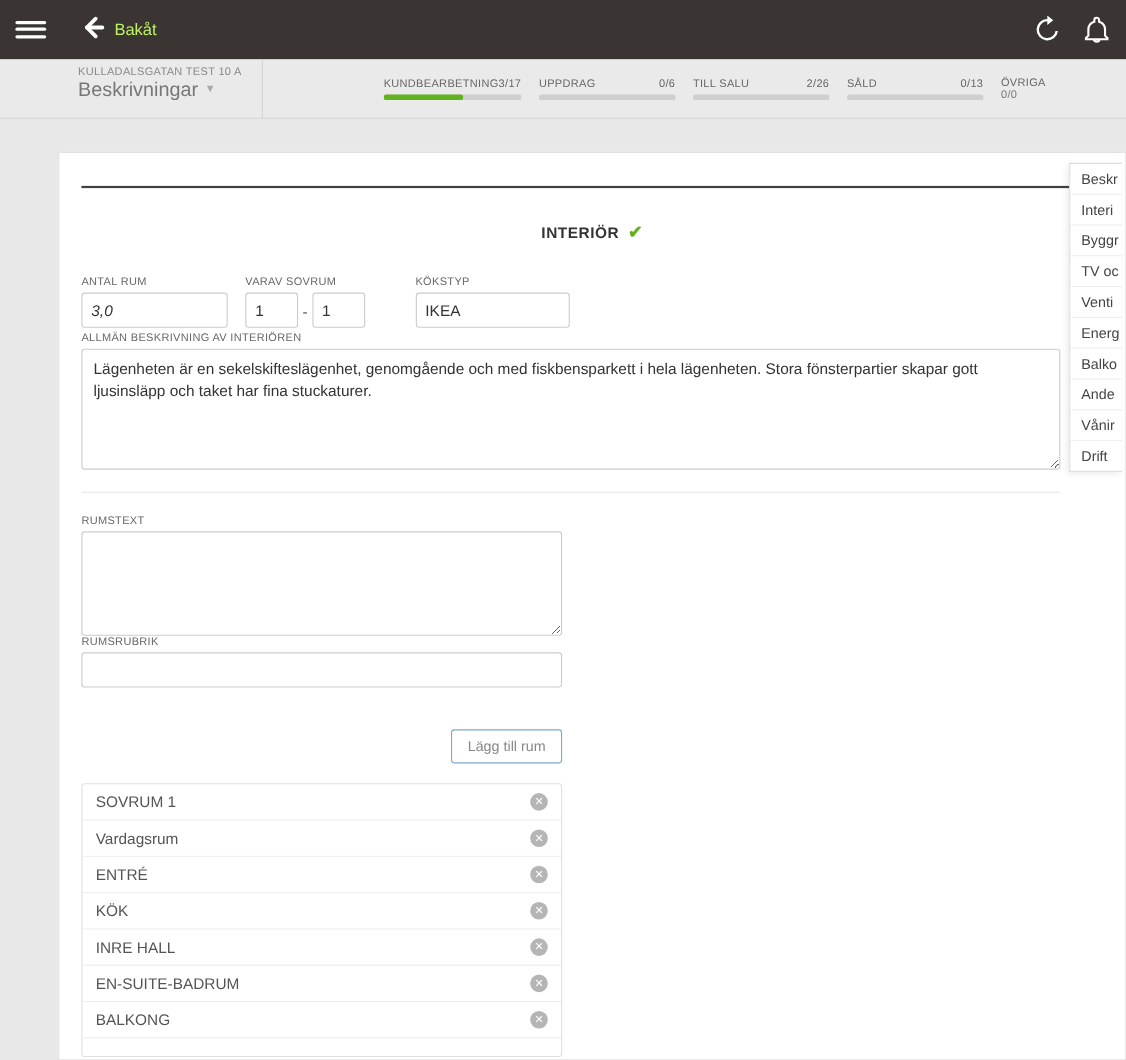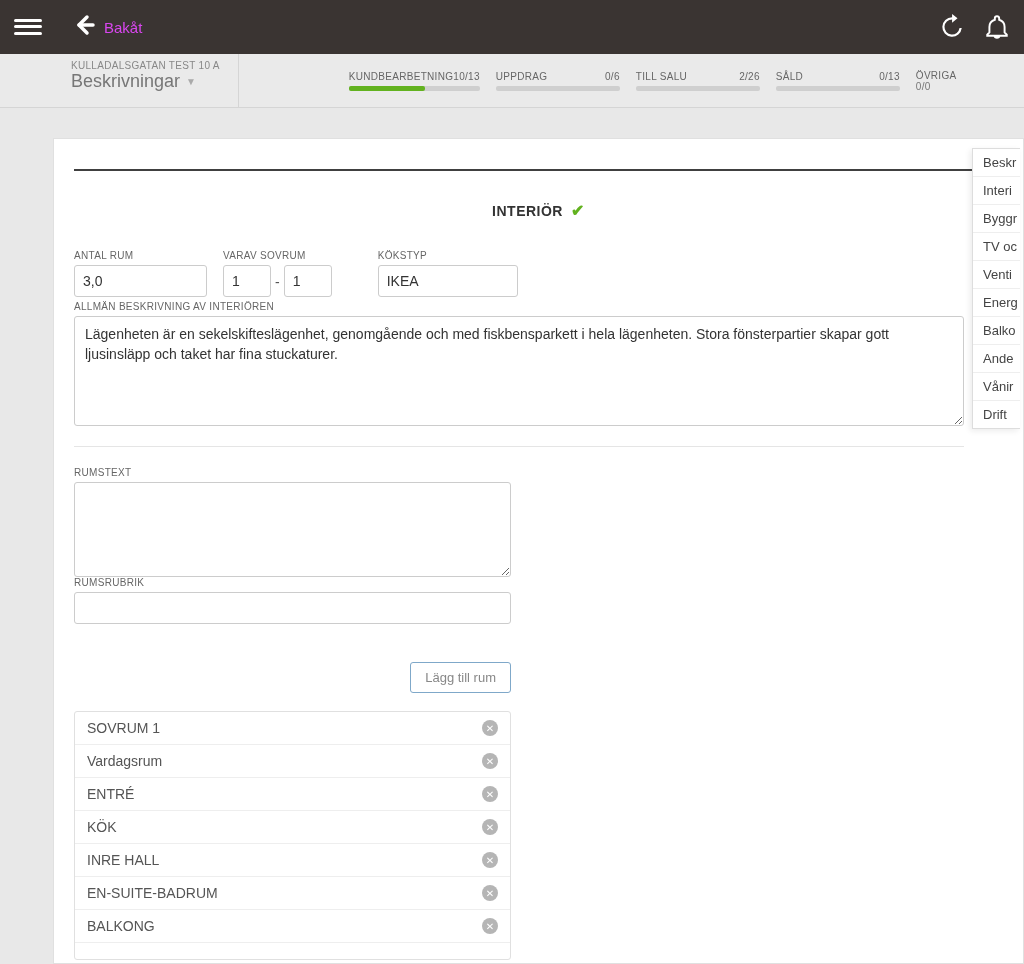--- a/index.html
+++ b/index.html
@@ -14,21 +14,21 @@
       height: 964px;
       overflow: hidden;
       position: relative;
     }
     .topbar {
       background: #3a3432;
       height: 54px;
       display: flex;
       align-items: center;
       padding: 0 14px;
-      color: #d946ef;
+      color: #bef264;
     }
     .hamburger {
       width: 28px;
       height: 28px;
       display: flex;
       flex-direction: column;
       justify-content: space-around;
       padding: 4px 0;
       cursor: pointer;
       margin-right: 30px;
@@ -181,21 +181,21 @@
       letter-spacing: 0.3px;
     }
     .text-input {
       border: 1px solid #ccc;
       border-radius: 3px;
       padding: 6px 8px;
       font-size: 14px;
       color: #333;
       height: 32px;
     }
-    .w-130 { width: 133px; }
+    .w-130 { width: 133px; font-style: italic; }
     .w-50 { width: 48px; }
     .w-140 { width: 140px; }
     .w-440 { width: 437px; }
     .range-sep {
       padding: 0 4px;
       font-size: 14px;
       color: #555;
       align-self: flex-end;
       padding-bottom: 7px;
     }
@@ -335,21 +335,21 @@
     <div class="subheader-title">
       <span>Beskrivningar</span>
       <span class="dropdown-caret">▼</span>
     </div>
   </div>
   <div class="stats" id="stats-container">
 
   <div class="stat">
     <div class="stat-head">
       <span>KUNDBEARBETNING</span>
-      <span>10/13</span>
+      <span>3/17</span>
     </div>
     <div class="stat-bar">
       <div class="stat-fill" style="width:58%"></div>
     </div>
       </div>
       <div class="stat">
     <div class="stat-head">
       <span>UPPDRAG</span>
       <span>0/6</span>
     </div>

